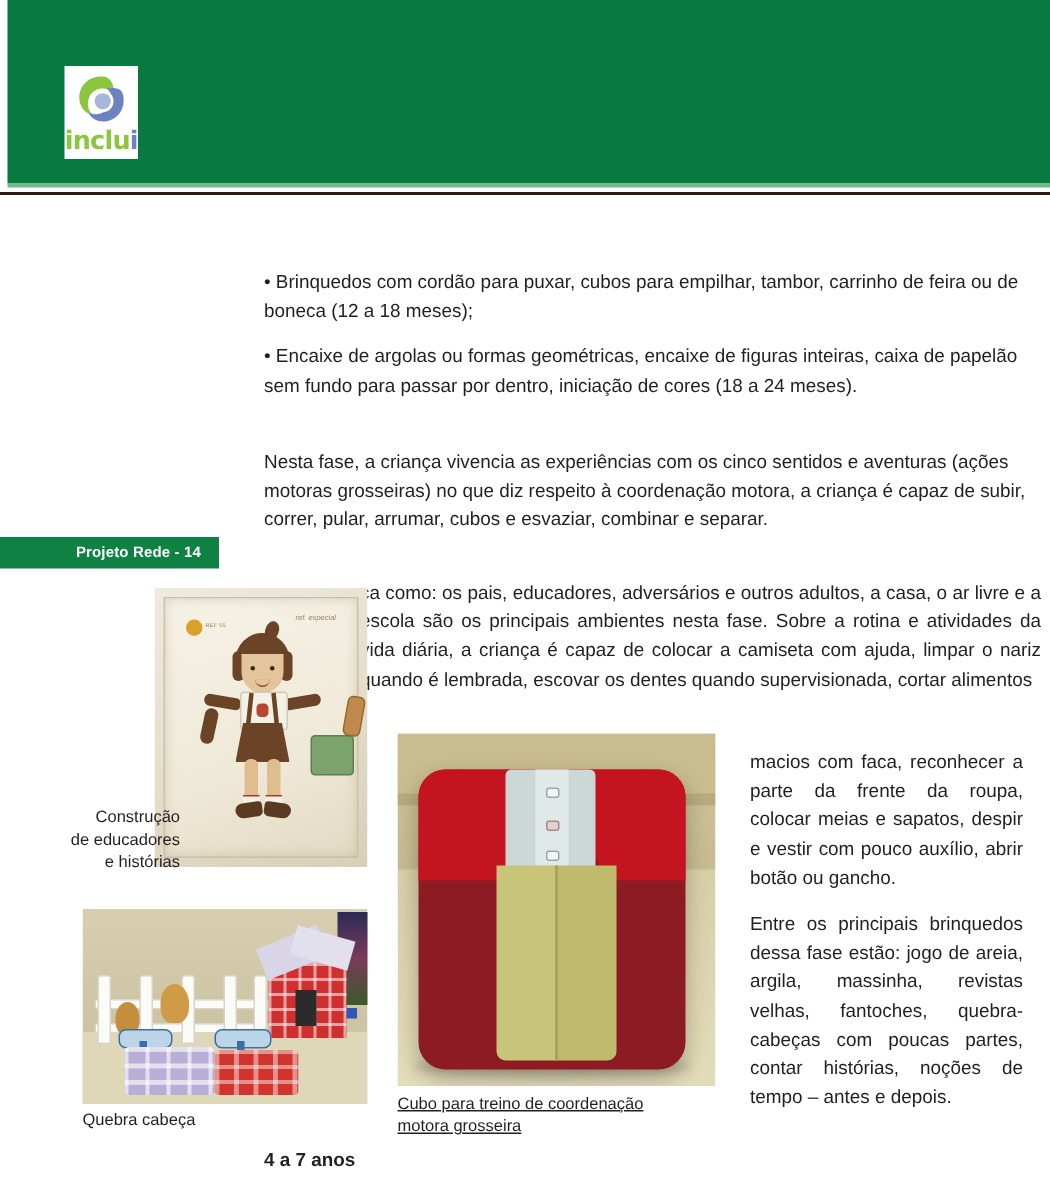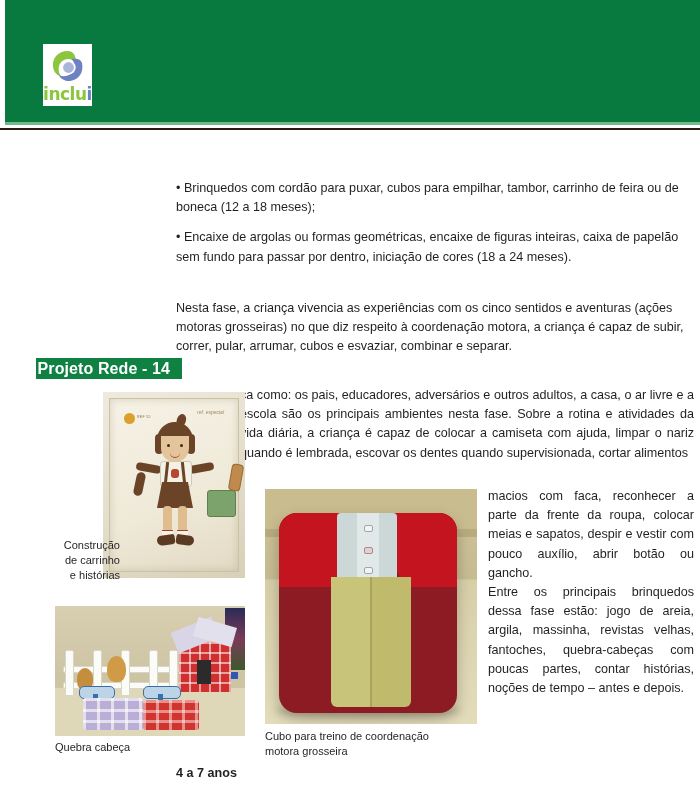--- a/index.html
+++ b/index.html
@@ -37,27 +37,26 @@
     text-align:center;line-height:20px;
   }
   .logo-word .g{color:#8cc63e;}
   .logo-word .b{color:#6d82c0;}
 
   
   .side-tab{
     position:absolute;left:0;top:358px;width:146px;height:21px;
     background:#0f8243;
     color:#ffffff;
-    font-size:16px;font-weight:bold;
+    font-size:10px;font-weight:bold;
     line-height:21px;
     text-align:right;
     padding-right:12px;
     box-sizing:border-box;
     letter-spacing:0.1px;
-    margin-left:36px;
   }
 
   
   .col-main{
     position:absolute;left:176px;top:139px;width:518px;
     font-size:12.6px;line-height:19.2px;
     text-align:left;
     margin-top:40px;
   }
   .col-main p{margin:0 0 0 0;}
@@ -74,36 +73,36 @@
     text-align:justify;
   }
   .wrap-block p{margin:0;}
 
   
   .right-col{
     position:absolute;left:488px;top:487px;width:206px;
     font-size:12.6px;line-height:19.2px;
     text-align:justify;
   }
-  .right-col p{margin:0;}
+  .right-col p{margin:12px;}
 
   .bottom-head{
     position:absolute;left:176px;top:766px;
     font-size:12.6px;font-weight:bold;
   }
 
   
   .cap{
     position:absolute;
     font-size:11px;line-height:15px;
     color:#231f20;
   }
   .cap-left1{left:20px;top:538px;width:100px;text-align:right;}
   .cap-left2{left:55px;top:740px;width:180px;text-align:left;}
-  .cap-cube{left:265px;top:729px;width:200px;text-align:left;}
+  .cap-cube{left:265px;top:729px;width:200px;text-align:left;text-decoration:underline;}
 
   
   .photo{position:absolute;overflow:hidden;}
 
   
   #img-doll{left:103px;top:392px;width:142px;height:186px;}
   .board{
     position:absolute;inset:0;
     background:linear-gradient(155deg,#efeade 0%,#e5dfcd 45%,#d8d0b8 100%);
   }
@@ -263,21 +262,21 @@
     <div class="d-sockR"></div>
     <div class="d-shoeL"></div>
     <div class="d-shoeR"></div>
   </div>
   <div class="piece-green"></div>
   <div class="piece-tan"></div>
 </div>
 
 <div class="cap cap-left1">
   <div>Construção</div>
-  <div>de carrinho</div>
+  <div>de educadores</div>
   <div>e histórias</div>
 </div>
 
 <div class="photo" id="img-toys">
   <div class="toy-bg"></div>
   <div class="toy-table"></div>
   <div class="book"></div>
   <div class="house">
     <div class="house-body"></div>
     <div class="house-grid"></div>

